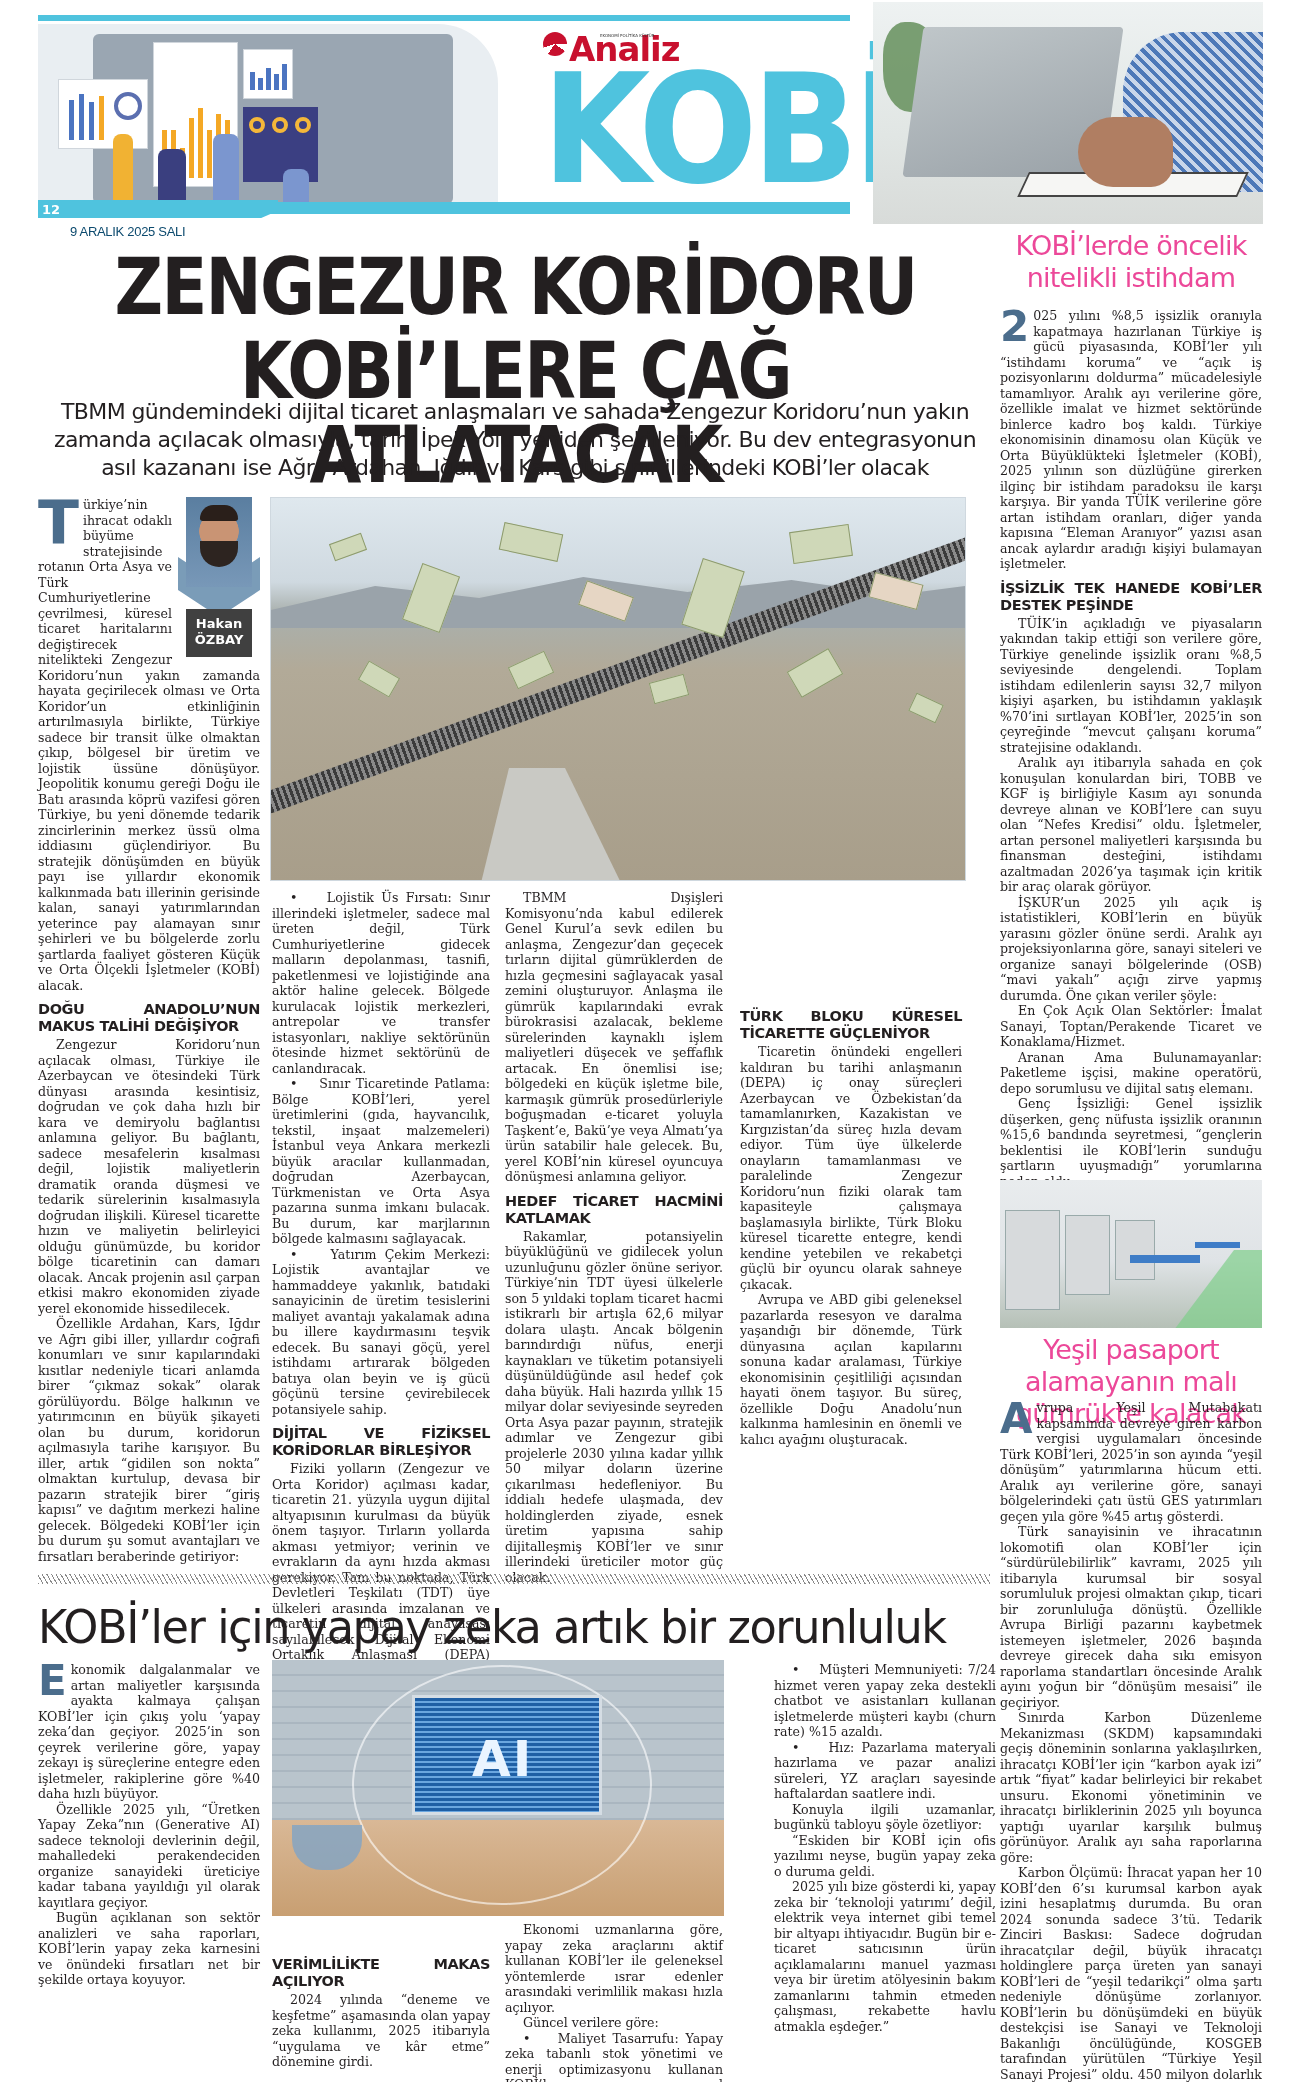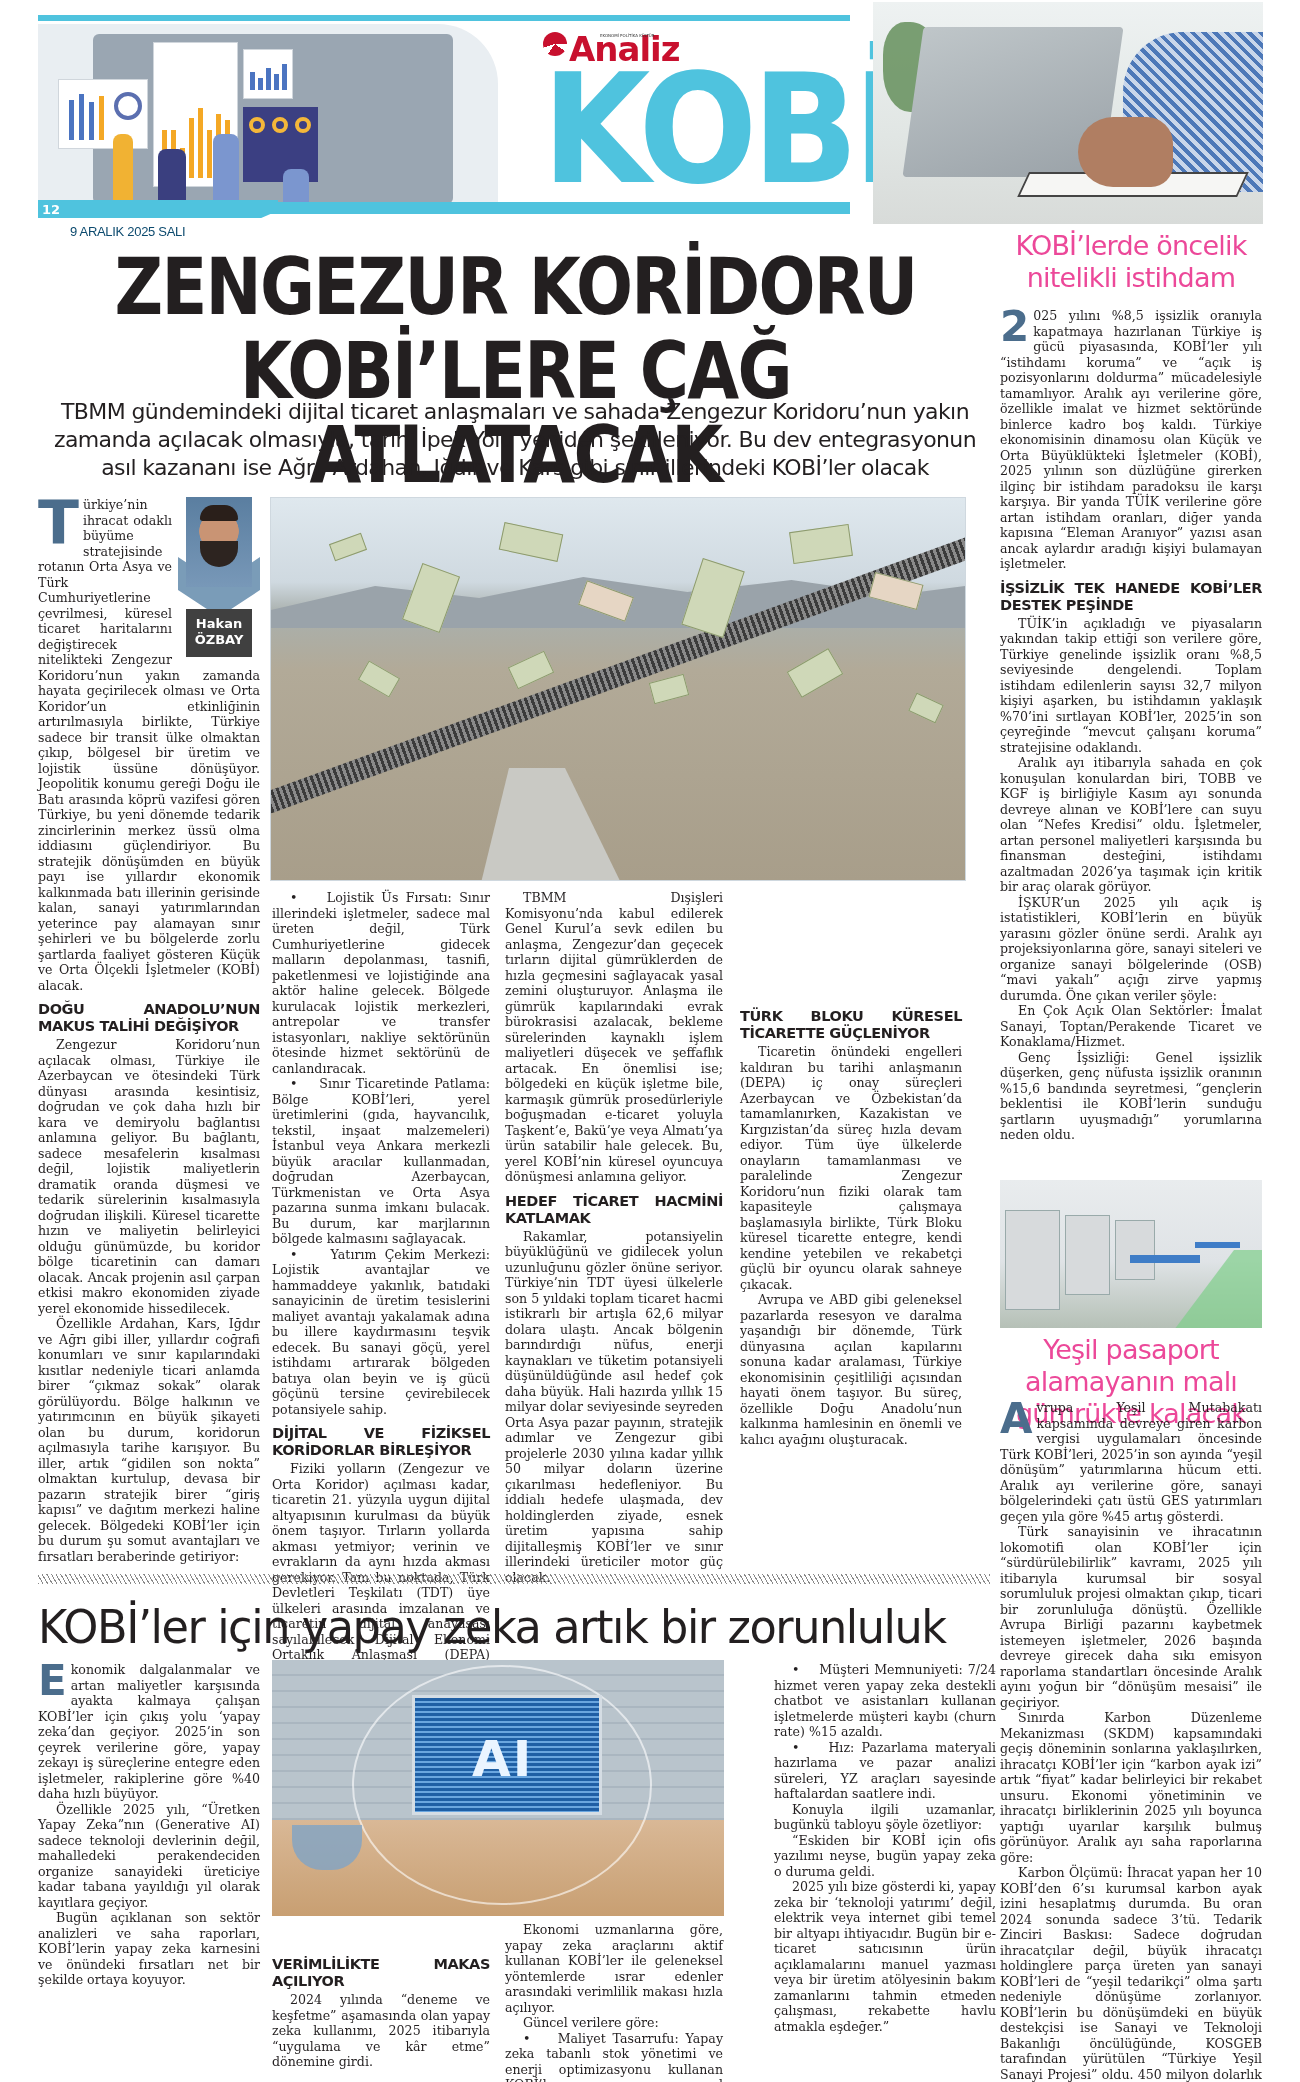--- a/index.html
+++ b/index.html
@@ -210,20 +210,21 @@
 </div>
 
 <div class="abs side-head" style="left:1000px; top:230px; width:262px;">KOBİ’lerde öncelik nitelikli istihdam</div>
 <div class="abs col" style="left:1000px; top:308px; width:262px;">
   <p class="noindent"><span class="dropcap small">2</span><span>025 yılını %8,5 işsizlik oranıyla kapatmaya hazırlanan Türkiye iş gücü piyasasında, KOBİ’ler yılı “istihdamı koruma” ve “açık iş pozisyonlarını doldurma” mücadelesiyle tamamlıyor. Aralık ayı verilerine göre, özellikle imalat ve hizmet sektöründe binlerce kadro boş kaldı. Türkiye ekonomisinin dinamosu olan Küçük ve Orta Büyüklükteki İşletmeler (KOBİ), 2025 yılının son düzlüğüne girerken ilginç bir istihdam paradoksu ile karşı karşıya. Bir yanda TÜİK verilerine göre artan istihdam oranları, diğer yanda kapısına “Eleman Aranıyor” yazısı asan ancak aylardır aradığı kişiyi bulamayan işletmeler.</span></p>
   <h3>İŞSİZLİK TEK HANEDE KOBİ’LER DESTEK PEŞİNDE</h3>
   <p>TÜİK’in açıkladığı ve piyasaların yakından takip ettiği son verilere göre, Türkiye genelinde işsizlik oranı %8,5 seviyesinde dengelendi. Toplam istihdam edilenlerin sayısı 32,7 milyon kişiyi aşarken, bu istihdamın yaklaşık %70’ini sırtlayan KOBİ’ler, 2025’in son çeyreğinde “mevcut çalışanı koruma” stratejisine odaklandı.</p>
   <p>Aralık ayı itibarıyla sahada en çok konuşulan konulardan biri, TOBB ve KGF iş birliğiyle Kasım ayı sonunda devreye alınan ve KOBİ’lere can suyu olan “Nefes Kredisi” oldu. İşletmeler, artan personel maliyetleri karşısında bu finansman desteğini, istihdamı azaltmadan 2026’ya taşımak için kritik bir araç olarak görüyor.</p>
   <p>İŞKUR’un 2025 yılı açık iş istatistikleri, KOBİ’lerin en büyük yarasını gözler önüne serdi. Aralık ayı projeksiyonlarına göre, sanayi siteleri ve organize sanayi bölgelerinde (OSB) “mavi yakalı” açığı zirve yapmış durumda. Öne çıkan veriler şöyle:</p>
   <p>En Çok Açık Olan Sektörler: İmalat Sanayi, Toptan/Perakende Ticaret ve Konaklama/Hizmet.</p>
+  <p>Aranan Ama Bulunamayanlar: Paketleme işçisi, makine operatörü, depo sorumlusu ve dijital satış elemanı.</p>
   <p>Genç İşsizliği: Genel işsizlik düşerken, genç nüfusta işsizlik oranının %15,6 bandında seyretmesi, “gençlerin beklentisi ile KOBİ’lerin sunduğu şartların uyuşmadığı” yorumlarına neden oldu.</p>
 </div>
 
 <div class="abs photo-industry">
   <div class="machine" style="left:5px;top:30px;width:55px;height:100px;"></div>
   <div class="machine" style="left:65px;top:35px;width:45px;height:80px;"></div>
   <div class="machine" style="left:115px;top:40px;width:40px;height:60px;"></div>
   <div class="bench" style="left:130px;top:75px;width:70px;height:8px;"></div>
   <div class="bench" style="left:195px;top:62px;width:45px;height:6px;"></div>
   <div class="floor"></div>

